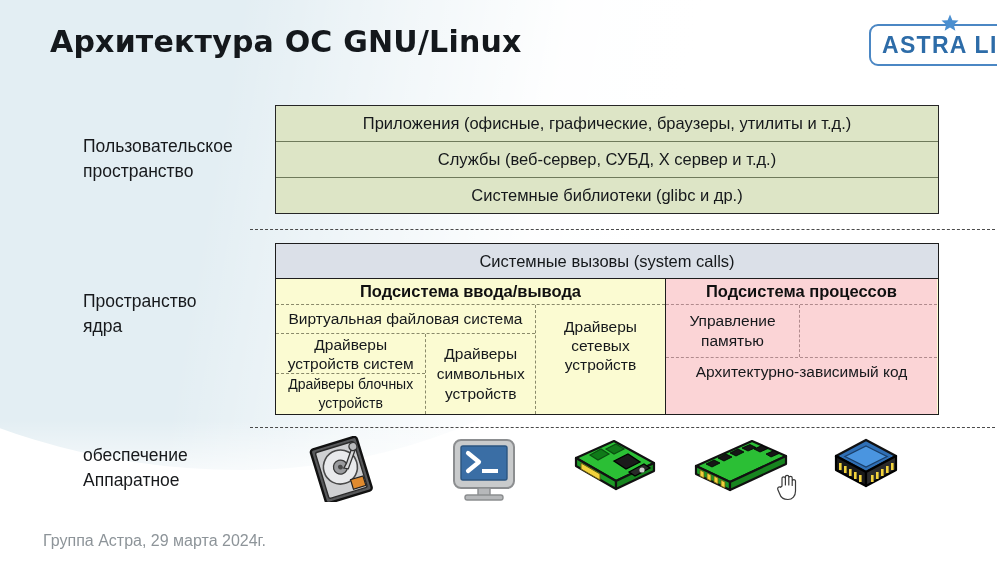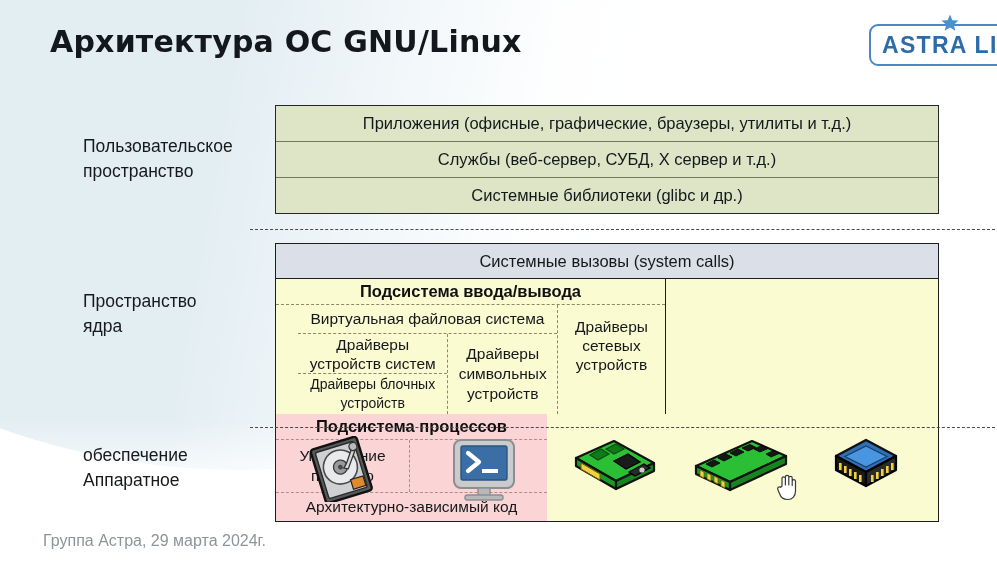--- a/index.html
+++ b/index.html
@@ -96,33 +96,33 @@
   
   #kernelspace{top:243px;border:1.8px solid #1d1d1d;background:#fbfbd2;}
 
   #syscalls{
     height:34px;line-height:34px;text-align:center;
     font-size:16.5px;color:#15181b;
     background:#dbe0e8;
     border-bottom:1.8px solid #1d1d1d;
   }
 
-  .kern-cols{display:flex;align-items:stretch;flex-direction:column;}
+  .kern-cols{display:flex;align-items:stretch;}
   .col-io{width:389px;background:#fbfbd2;border-right:1.8px solid #1d1d1d;}
   .col-proc{width:271px;background:#fbd4d6;}
 
   .sub-title{
     text-align:center;font-weight:bold;font-size:16.5px;color:#101010;
     height:25px;line-height:25px;
     border-bottom:1.4px dashed #8a8a6a;
   }
   .col-proc .sub-title{border-bottom:1.4px dashed #b08a8d;}
 
   
-  .io-grid{display:flex;margin-left:22px;}
+  .io-grid{display:flex;}
   .io-left{width:259px;border-right:1.4px dashed #8a8a6a;}
   .io-right{width:130px;}
 
   .io-vfs{
     height:28px;line-height:28px;text-align:center;
     font-size:15.5px;color:#15181b;
     border-bottom:1.4px dashed #8a8a6a;
   }
   .io-lr{display:flex;}
   .io-fsblock{width:150px;border-right:1.4px dashed #8a8a6a;}

